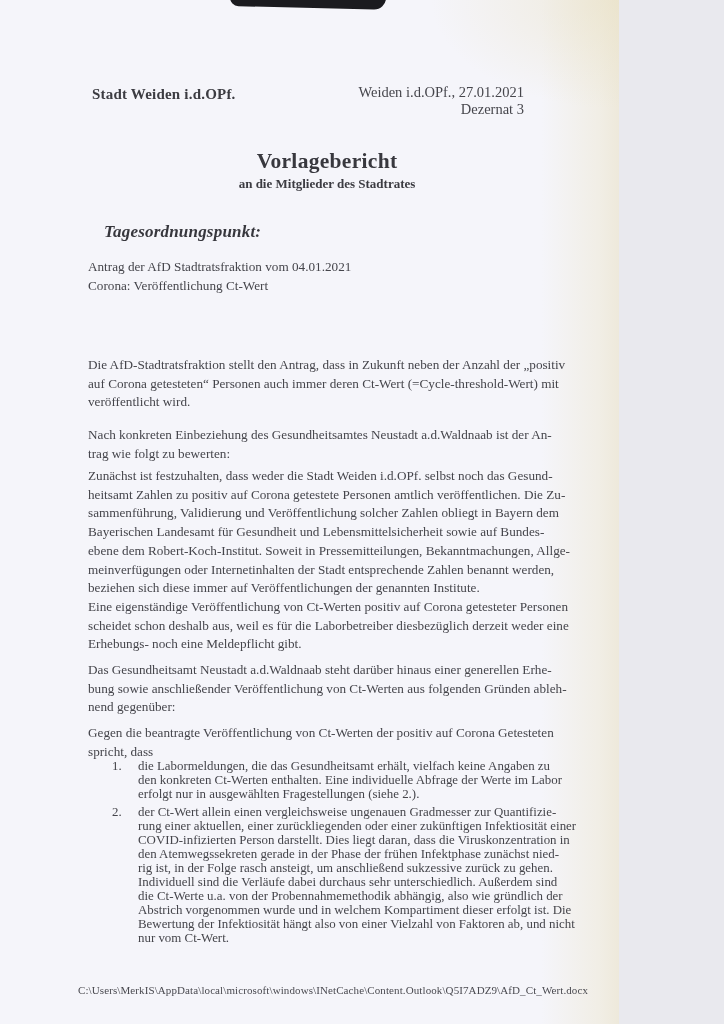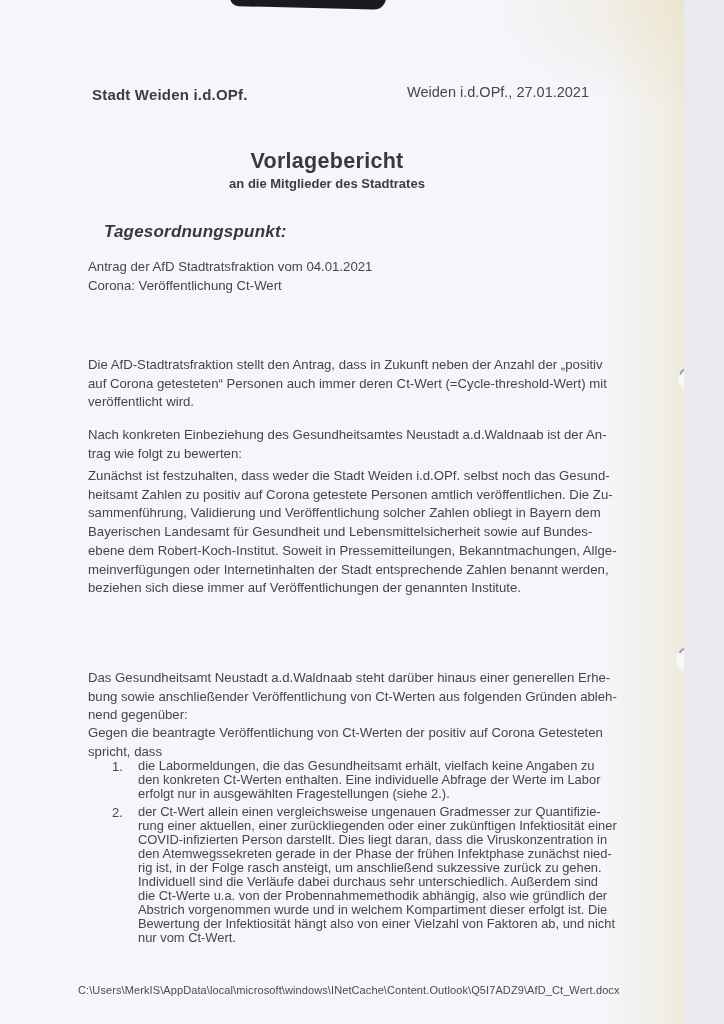--- a/index.html
+++ b/index.html
@@ -3,24 +3,25 @@
 <meta charset="utf-8">
 <style>
   html, body { margin: 0; padding: 0; }
   body {
     width: 724px; height: 1024px;
     font-family: "Liberation Sans", sans-serif;
     background: #e9e9ee;
   }
   .page {
     position: relative;
-    width: 684px; height: 1024px;
+    width: 619px; height: 1024px;
     background: #f5f5fa;
     overflow: hidden;
     color: #45454b;
+    font-family: Liberation Serif, serif;
   }
   
   .edge-tint-right {
     position: absolute; top: 0; right: 0;
     width: 78px; height: 100%;
     background: linear-gradient(to right, rgba(236,229,204,0) 0%, rgba(236,229,204,0.45) 75%, rgba(233,225,198,0.6) 100%);
     pointer-events: none;
   }
   .corner-tint {
     position: absolute; top: 0; right: 0;
@@ -89,21 +90,21 @@
     font-size: 13.2px; line-height: 18.7px;
     white-space: pre-line;
     color: #45454b;
     margin: 0;
   }
   .agenda-body { top: 258px; }
   .p1 { top: 356px; }
   .p2 { top: 426px; }
   .p3 { top: 467px; }
   .p4 { top: 598px; }
-  .p5 { top: 661px; margin-top: 8px; }
+  .p5 { top: 661px; }
   .p6 { top: 724px; }
   .numbered-list { left: 112px; top: 759px; width: 536px; }
   .list-item { display: flex; margin-bottom: 4px; }
   .list-item-number {
     width: 26px; flex: 0 0 26px;
     font-size: 12.9px; line-height: 15.9px; color: #45454b;
   }
   .list-item-text {
     flex: 1;
     font-size: 12.9px; line-height: 14px;
@@ -128,20 +129,21 @@
   <div class="punch punch-1">
     <span class="punch-ring"></span>
   </div>
   <div class="punch punch-2">
     <span class="punch-ring"></span>
   </div>
 
   <div class="abs header-org">Stadt Weiden i.d.OPf.</div>
   <div class="abs date-block">
     <div>Weiden i.d.OPf., 27.01.2021</div>
+    <div>Dezernat 3</div>
   </div>
 
   <div class="abs doc-subtitle">an die Mitglieder des Stadtrates</div>
   <div class="abs doc-title">Vorlagebericht</div>
 
   <div class="abs section-heading heading-agenda">Tagesordnungspunkt:</div>
   <p class="abs para agenda-body">Antrag der AfD Stadtratsfraktion vom 04.01.2021
 Corona: Veröffentlichung Ct-Wert</p>
 
   <p class="abs para p1">Die AfD-Stadtratsfraktion stellt den Antrag, dass in Zukunft neben der Anzahl der „positiv
@@ -149,20 +151,23 @@
 veröffentlicht wird.</p>
   <p class="abs para p2">Nach konkreten Einbeziehung des Gesundheitsamtes Neustadt a.d.Waldnaab ist der An-
 trag wie folgt zu bewerten:</p>
   <p class="abs para p3">Zunächst ist festzuhalten, dass weder die Stadt Weiden i.d.OPf. selbst noch das Gesund-
 heitsamt Zahlen zu positiv auf Corona getestete Personen amtlich veröffentlichen. Die Zu-
 sammenführung, Validierung und Veröffentlichung solcher Zahlen obliegt in Bayern dem
 Bayerischen Landesamt für Gesundheit und Lebensmittelsicherheit sowie auf Bundes-
 ebene dem Robert-Koch-Institut. Soweit in Pressemitteilungen, Bekanntmachungen, Allge-
 meinverfügungen oder Internetinhalten der Stadt entsprechende Zahlen benannt werden,
 beziehen sich diese immer auf Veröffentlichungen der genannten Institute.</p>
+  <p class="abs para p4">Eine eigenständige Veröffentlichung von Ct-Werten positiv auf Corona getesteter Personen
+scheidet schon deshalb aus, weil es für die Laborbetreiber diesbezüglich derzeit weder eine
+Erhebungs- noch eine Meldepflicht gibt.</p>
   <p class="abs para p5">Das Gesundheitsamt Neustadt a.d.Waldnaab steht darüber hinaus einer generellen Erhe-
 bung sowie anschließender Veröffentlichung von Ct-Werten aus folgenden Gründen ableh-
 nend gegenüber:</p>
   <p class="abs para p6">Gegen die beantragte Veröffentlichung von Ct-Werten der positiv auf Corona Getesteten
 spricht, dass</p>
 
   <div class="abs numbered-list">
     <div class="list-item">
       <span class="list-item-number">1.</span>
       <span class="list-item-text">die Labormeldungen, die das Gesundheitsamt erhält, vielfach keine Angaben zu

